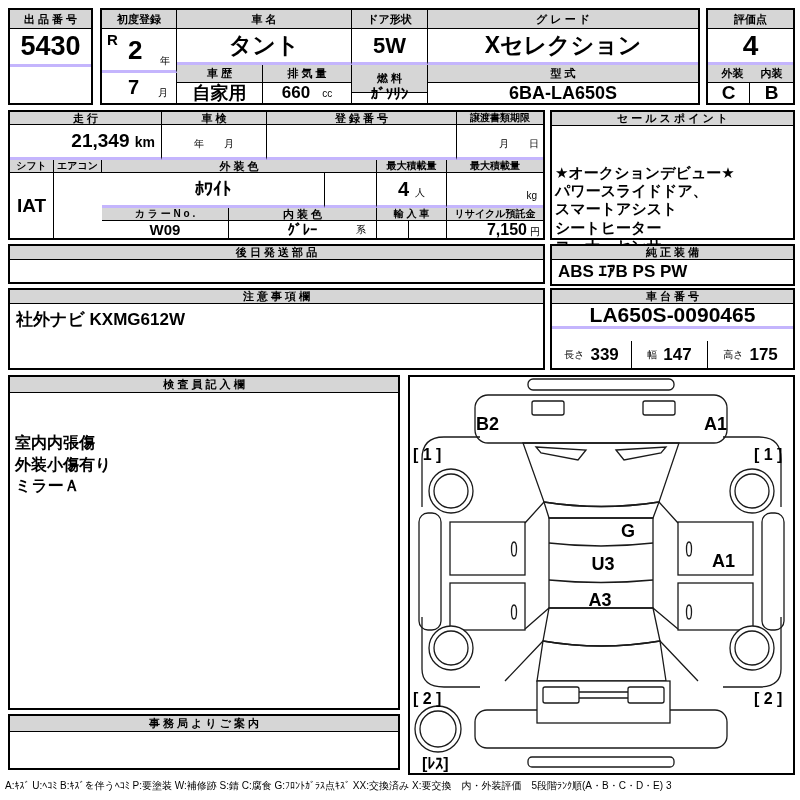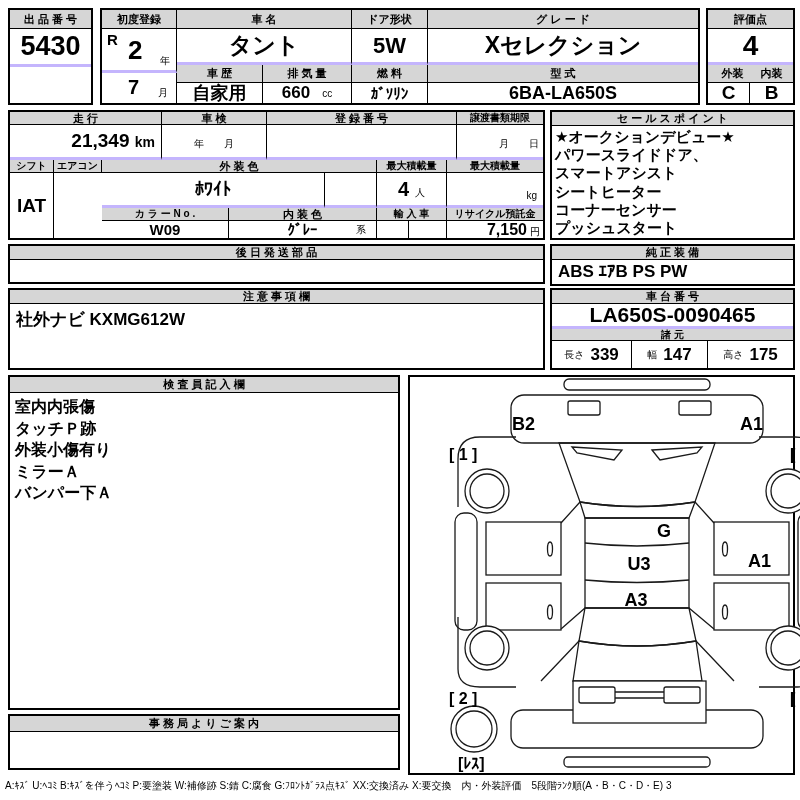--- a/index.html
+++ b/index.html
@@ -1,27 +1,27 @@
 <!DOCTYPE html>
 <html><head>
 <meta charset="utf-8">
 <style>
   html,body{margin:0;padding:0;background:#fff;}
   .sheet{position:relative;width:800px;height:800px;background:#fff;color:#000;
          font-family:"Liberation Sans","DejaVu Sans",sans-serif;overflow:hidden;}
-  .box{position:absolute;border:2px solid #000;background:#fff;box-sizing:border-box;padding-left:36px;}
+  .box{position:absolute;border:2px solid #000;background:#fff;box-sizing:border-box;}
   .cell{position:absolute;box-sizing:border-box;}
   .hd{background:#d6d6d6;font-weight:bold;font-size:11px;display:flex;align-items:center;
       justify-content:center;border-bottom:1px solid #000;box-sizing:border-box;position:absolute;}
   .br{border-right:1px solid #000;}
   .bb{border-bottom:3px solid #c4b5fd;}
   .ctr{display:flex;align-items:center;justify-content:center;}
   .b{font-weight:bold;}
   .sm{font-size:10px;}
-  .lines{position:absolute;font-weight:bold;}
+  .lines{position:absolute;font-weight:bold;margin-top:36px;}
   .lines div{white-space:nowrap;}
   svg text{font-family:"Liberation Sans","DejaVu Sans",sans-serif;}
 </style>
 </head>
 <body>
 
 <div class="sheet">
 
   <div class="box" style="left:8px;top:8px;width:85px;height:97px">
     <div class="hd" style="left:0;top:0;width:81px;height:19px">出 品 番 号</div>
@@ -44,21 +44,21 @@
       <span class="b" style="position:absolute;left:26px;top:3px;font-size:20px">7</span>
       <span class="sm" style="position:absolute;right:8px;bottom:3px">月</span>
     </div>
 
     <div class="cell ctr br bb b" style="left:75px;top:19px;width:175px;height:36px;font-size:23px">タント</div>
     <div class="cell ctr br bb b" style="left:250px;top:19px;width:76px;height:36px;font-size:22px">5W</div>
     <div class="cell ctr bb b" style="left:326px;top:19px;width:270px;height:36px;font-size:23px">Xセレクション</div>
 
     <div class="hd br" style="left:75px;top:55px;width:86px;height:18px">車 歴</div>
     <div class="hd br" style="left:161px;top:55px;width:89px;height:18px">排 気 量</div>
-    <div class="hd br" style="left:250px;top:55px;width:76px;height:18px">燃 料</div>
+    <div class="hd br" style="left:250px;top:55px;width:76px;height:28px">燃 料</div>
     <div class="hd" style="left:326px;top:55px;width:270px;height:18px">型 式</div>
 
     <div class="cell ctr br b" style="left:75px;top:73px;width:86px;height:20px;font-size:18px">自家用</div>
     <div class="cell ctr br" style="left:161px;top:73px;width:89px;height:20px">
       <span class="b" style="font-size:17px">660</span>
       <span class="sm" style="margin-left:12px">cc</span>
     </div>
     <div class="cell ctr br b" style="left:250px;top:73px;width:76px;height:20px;font-size:15px">ｶﾞｿﾘﾝ</div>
     <div class="cell ctr b" style="left:326px;top:73px;width:270px;height:20px;font-size:18px">6BA-LA650S</div>
   </div>
@@ -148,43 +148,40 @@
   </div>
 
   <div class="box" style="left:8px;top:288px;width:537px;height:82px">
     <div class="hd" style="left:0;top:0;width:533px;height:14px">注 意 事 項 欄</div>
     <div class="cell b" style="left:6px;top:18px;width:520px;height:58px;font-size:17px">社外ナビ KXMG612W</div>
   </div>
 
   <div class="box" style="left:550px;top:288px;width:245px;height:82px">
     <div class="hd" style="left:0;top:0;width:241px;height:14px">車 台 番 号</div>
     <div class="cell ctr bb b" style="left:0;top:14px;width:241px;height:25px;font-size:21px">LA650S-0090465</div>
-    <div class="hd" style="left:0;top:39px;width:241px;height:12px;font-size:10px">諸 元</div>
     <div class="cell ctr br" style="left:0;top:51px;width:80px;height:27px">
       <span class="sm" style="margin-right:6px">長さ</span>
       <span class="b" style="font-size:17px">339</span>
     </div>
     <div class="cell ctr br" style="left:80px;top:51px;width:76px;height:27px">
       <span class="sm" style="margin-right:6px">幅</span>
       <span class="b" style="font-size:17px">147</span>
     </div>
     <div class="cell ctr" style="left:156px;top:51px;width:85px;height:27px">
       <span class="sm" style="margin-right:6px">高さ</span>
       <span class="b" style="font-size:17px">175</span>
     </div>
   </div>
 
   <div class="box" style="left:8px;top:375px;width:392px;height:335px">
     <div class="hd" style="left:0;top:0;width:388px;height:16px">検 査 員 記 入 欄</div>
     <div class="lines" style="left:5px;top:19px;font-size:16px;line-height:21.5px">
       <div>室内内張傷</div>
-      <div>タッチＰ跡</div>
       <div>外装小傷有り</div>
       <div>ミラーＡ</div>
-      <div>バンパー下Ａ</div>
     </div>
   </div>
 
   <div class="box" style="left:8px;top:714px;width:392px;height:56px">
     <div class="hd" style="left:0;top:0;width:388px;height:16px">事 務 局 よ り ご 案 内</div>
   </div>
 
   <div class="box" style="left:408px;top:375px;width:387px;height:400px">
     <svg width="383" height="396" viewBox="0 0 383 396" fill="none" stroke="#1a1a1a" stroke-width="1.3">
 

